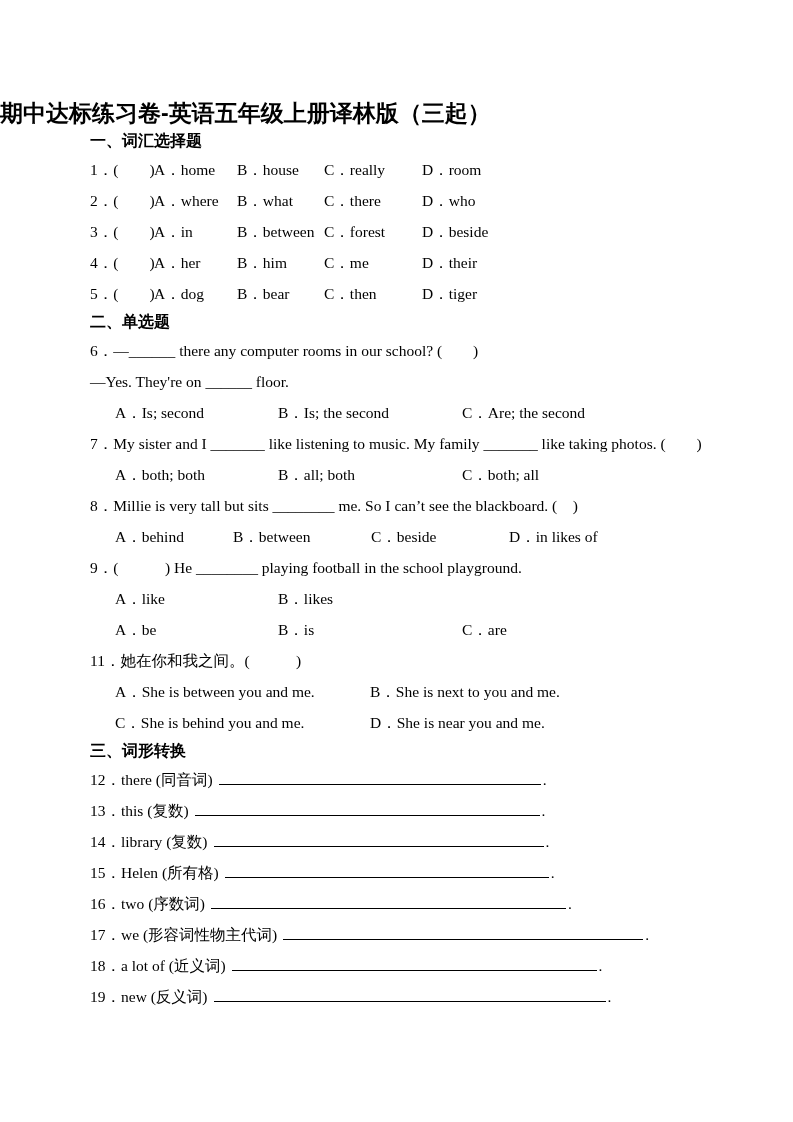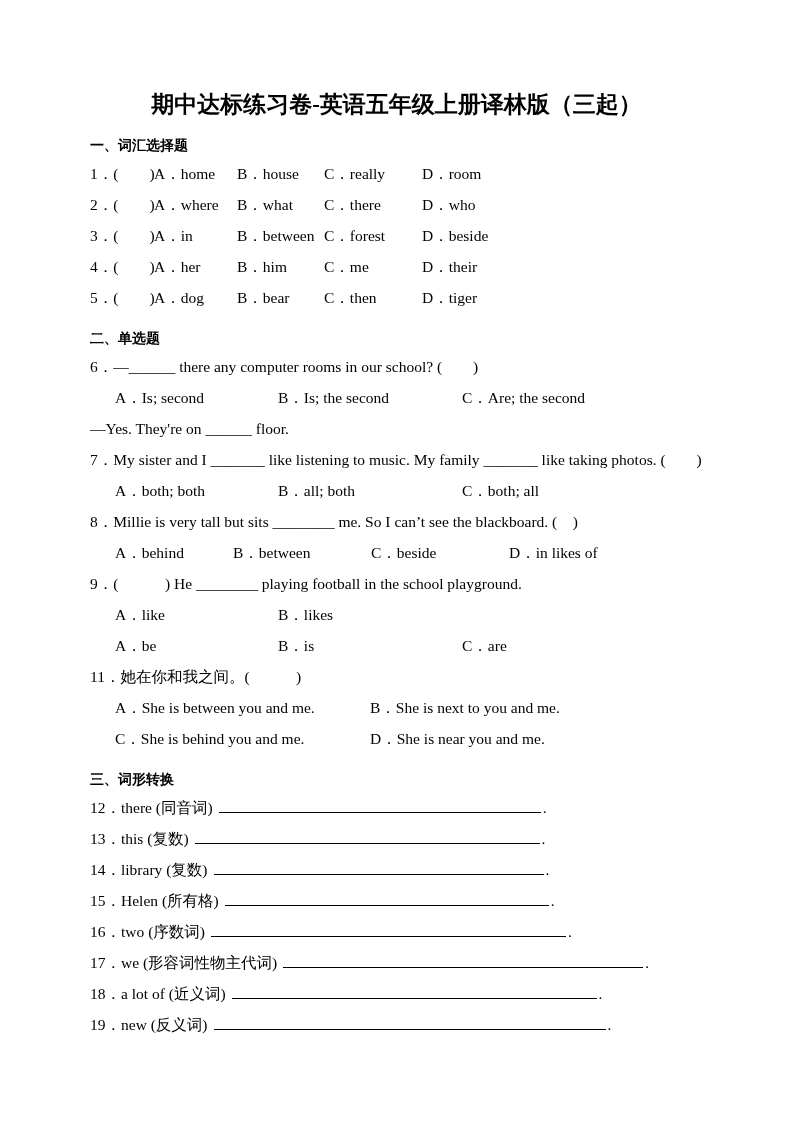--- a/index.html
+++ b/index.html
@@ -8,35 +8,34 @@
     width:793px; height:1122px;
     background:#ffffff;
     box-sizing:border-box;
     padding:82px 55px 0 90px;
     font-family:"Liberation Serif","DejaVu Serif",serif;
     font-size:15.5px;
     color:#000000;
     overflow:hidden;
   }
   .title {
-    margin:8px -55px 0 -90px;
-    text-align:center;
+    margin:16px -55px 0 -90px;
+    text-align:left;
     font-weight:bold;
     font-size:23px;
     height:30px; line-height:30px;
-    font-family:Liberation Serif, serif;
+    font-family:Liberation Sans, sans-serif;
     white-space:nowrap;
   }
   .sec {
     height:26px; line-height:26px;
     font-weight:bold;
-    font-size:14px;
+    font-size:16px;
     font-family:"Liberation Sans","DejaVu Sans",sans-serif;
     white-space:nowrap;
-    margin-top:12px;
   }
   .line { height:31px; line-height:31px; white-space:nowrap; }
   
   .wordrow { display:grid; grid-template-columns:64px 83px 87px 98px auto; }
   
   .optrow { padding-left:25px; display:grid; }
   .optrow.c3 { grid-template-columns:163px 184px auto; }
   .optrow.c4 { grid-template-columns:118px 138px 138px auto; }
   .optrow.c2 { grid-template-columns:255px auto; }
   
@@ -92,26 +91,26 @@
     <span>5．(　　)</span>
     <span>A．dog</span>
     <span>B．bear</span>
     <span>C．then</span>
     <span>D．tiger</span>
   </div>
 
   <div class="sec">二、单选题</div>
 
   <div class="line">6．—______ there any computer rooms in our school? (　　)</div>
+  <div class="line">—Yes. They're on ______ floor.</div>
   <div class="line optrow c3">
     <span>A．Is; second</span>
     <span>B．Is; the second</span>
     <span>C．Are; the second</span>
   </div>
-  <div class="line">—Yes. They're on ______ floor.</div>
 
   <div class="line">7．My sister and I _______ like listening to music. My family _______ like taking photos. (　　)</div>
   <div class="line optrow c3">
     <span>A．both; both</span>
     <span>B．all; both</span>
     <span>C．both; all</span>
   </div>
 
   <div class="line">8．Millie is very tall but sits ________ me. So I can’t see the blackboard. (　)</div>
   <div class="line optrow c4">

